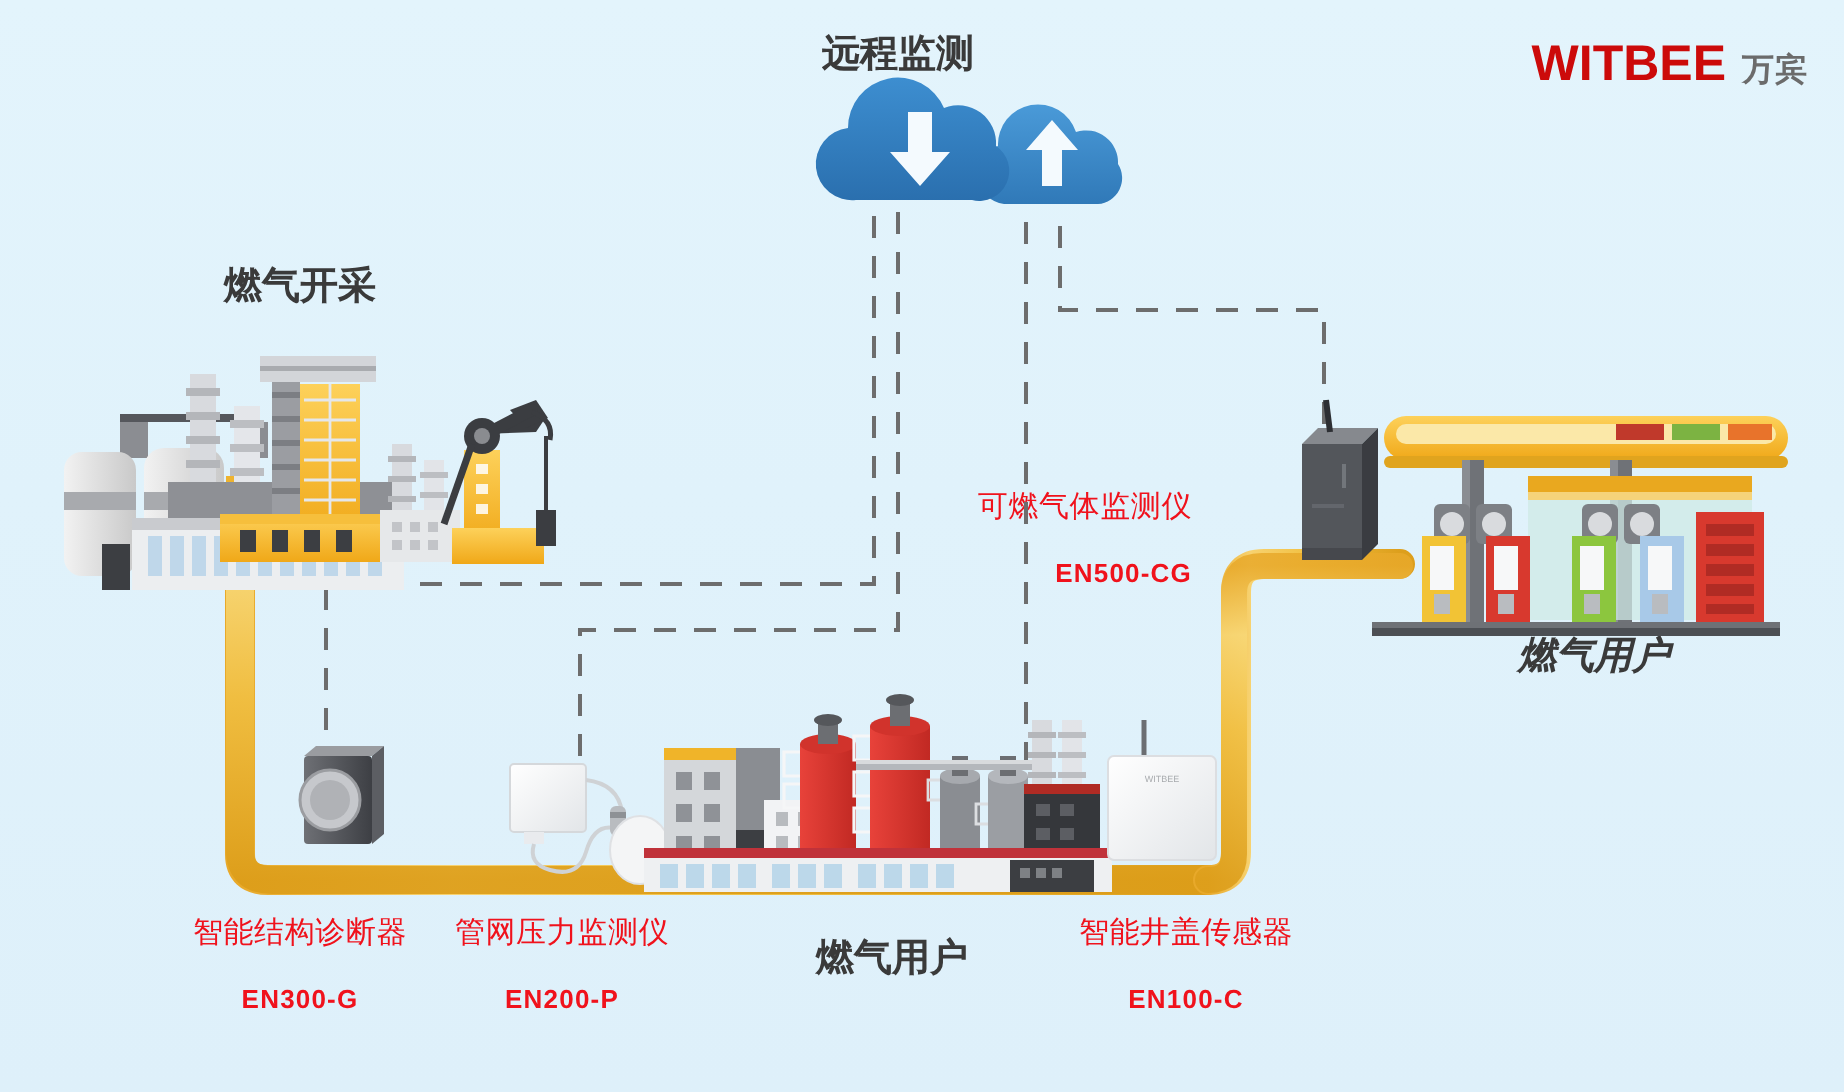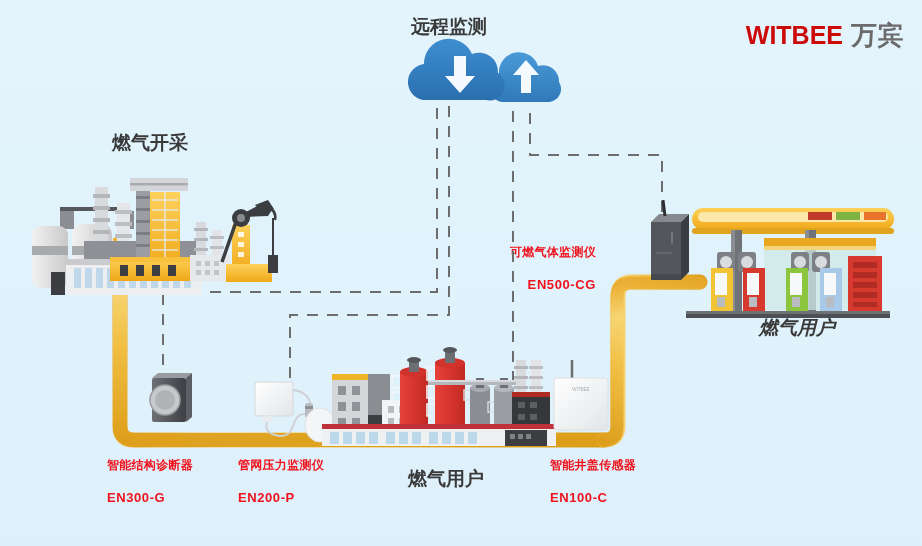--- a/index.html
+++ b/index.html
@@ -17,39 +17,39 @@
   
   #brand{
     right:18px;top:18px;display:flex;align-items:baseline;gap:8px;
     letter-spacing:0.5px;
   }
   #brand .wit{
     font-size:25px;font-weight:bold;color:#cc0a0a;
     font-family:"Liberation Sans",sans-serif;letter-spacing:0px;
   }
   #brand .cn{
-    font-size:26px;font-weight:bold;color:#6b6b6b;
+    font-size:16px;font-weight:bold;color:#6b6b6b;
     font-family:"DejaVu Sans",sans-serif;
   }
 
   
   .head-cn{
     font-family:"DejaVu Sans",sans-serif;
     font-size:19px;font-weight:bold;color:#3a3a3a;white-space:nowrap;
   }
   #t-remote{left:449px;top:14px;transform:translateX(-50%);}
   #t-extract{left:150px;top:130px;transform:translateX(-50%);}
   #t-station{left:446px;top:466px;transform:translateX(-50%);}
   #t-user{left:797px;top:315px;transform:translateX(-50%);font-style:italic;}
 
   
-  .lbl{ text-align:left;white-space:nowrap;color:#f0121c; }
+  .lbl{ text-align:center;white-space:nowrap;color:#f0121c; }
   .lbl .n{
     font-family:"DejaVu Sans",sans-serif;
-    font-size:12px;font-weight:bold;letter-spacing:0.3px;display:block;
+    font-size:15px;font-weight:normal;letter-spacing:0.3px;display:block;
   }
   .lbl .m{
     font-family:"Liberation Sans",sans-serif;
     font-size:13px;font-weight:bold;letter-spacing:0.6px;display:block;margin-top:16px;
   }
   #l-en300{left:150px;top:457px;transform:translateX(-50%);}
   #l-en200{left:281px;top:457px;transform:translateX(-50%);}
   #l-en100{left:593px;top:457px;transform:translateX(-50%);}
   #l-en500{left:596px;top:244px;transform:translateX(-100%);text-align:right;}
   #l-en500 .n,#l-en500 .m{text-align:right;}

